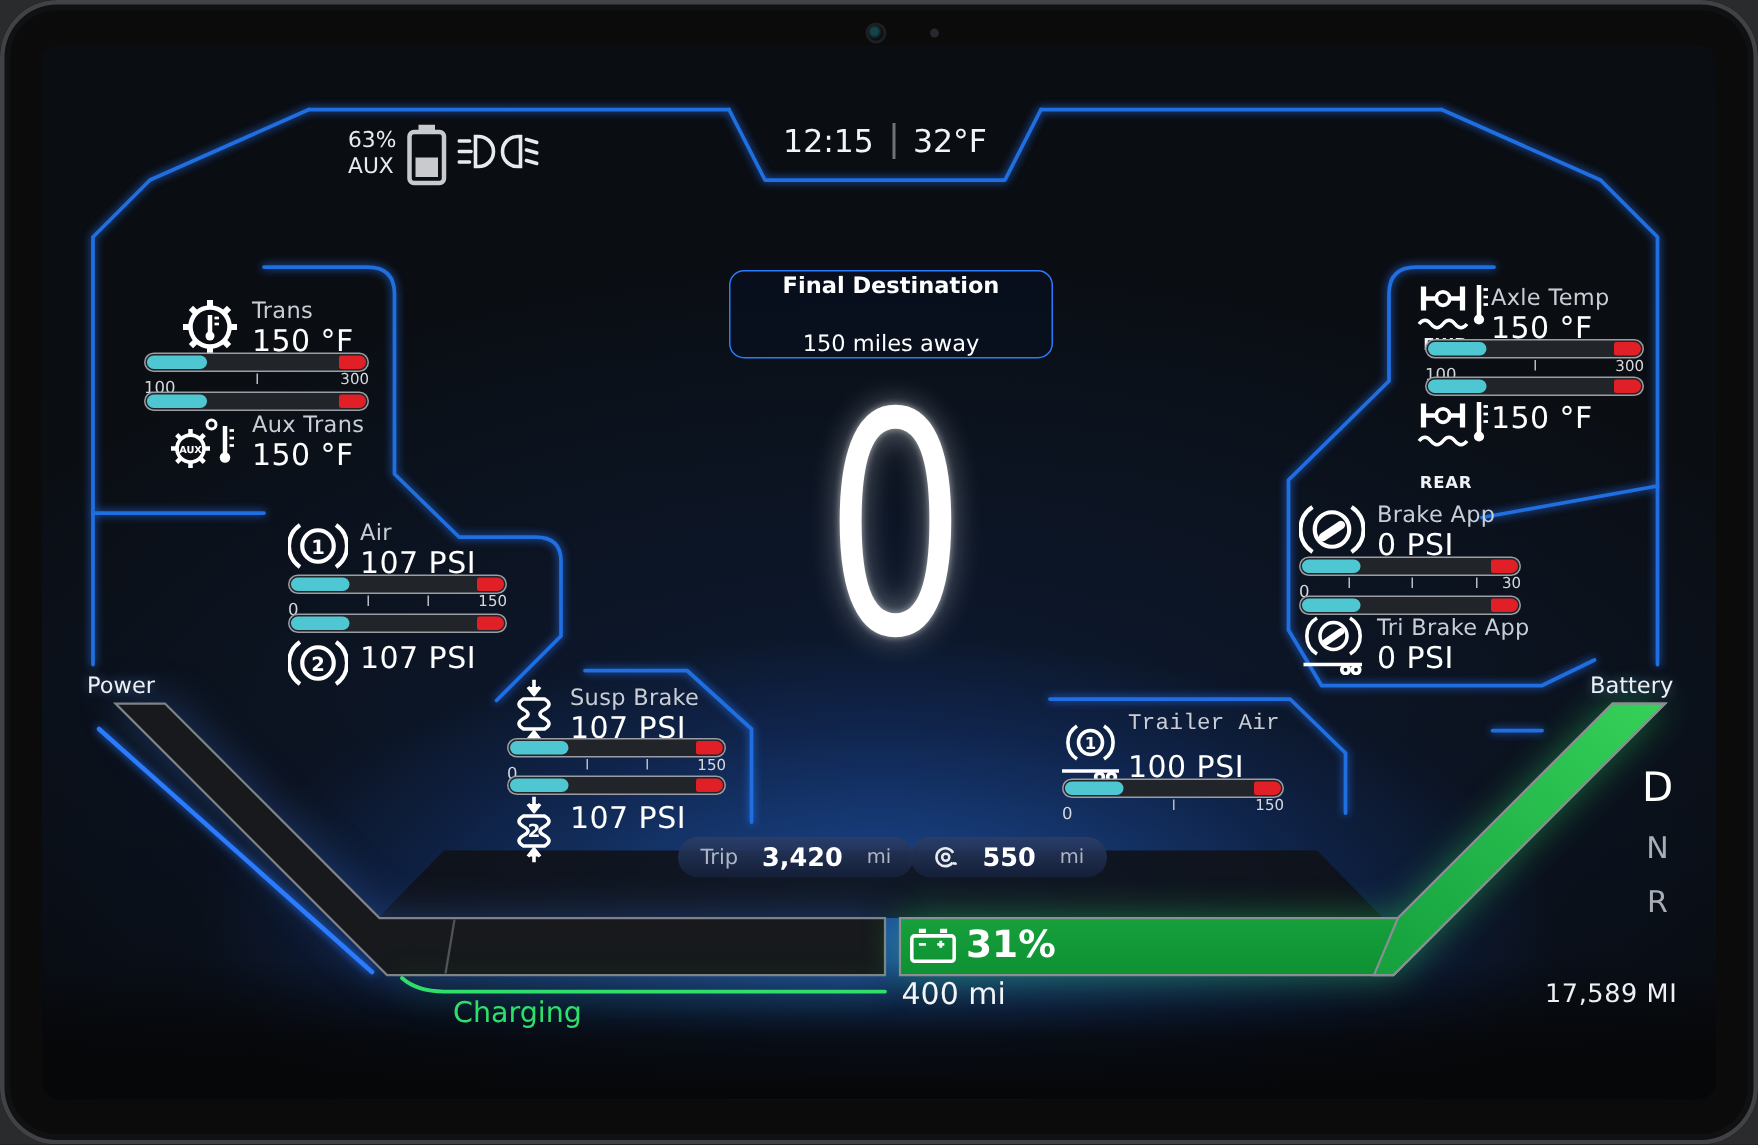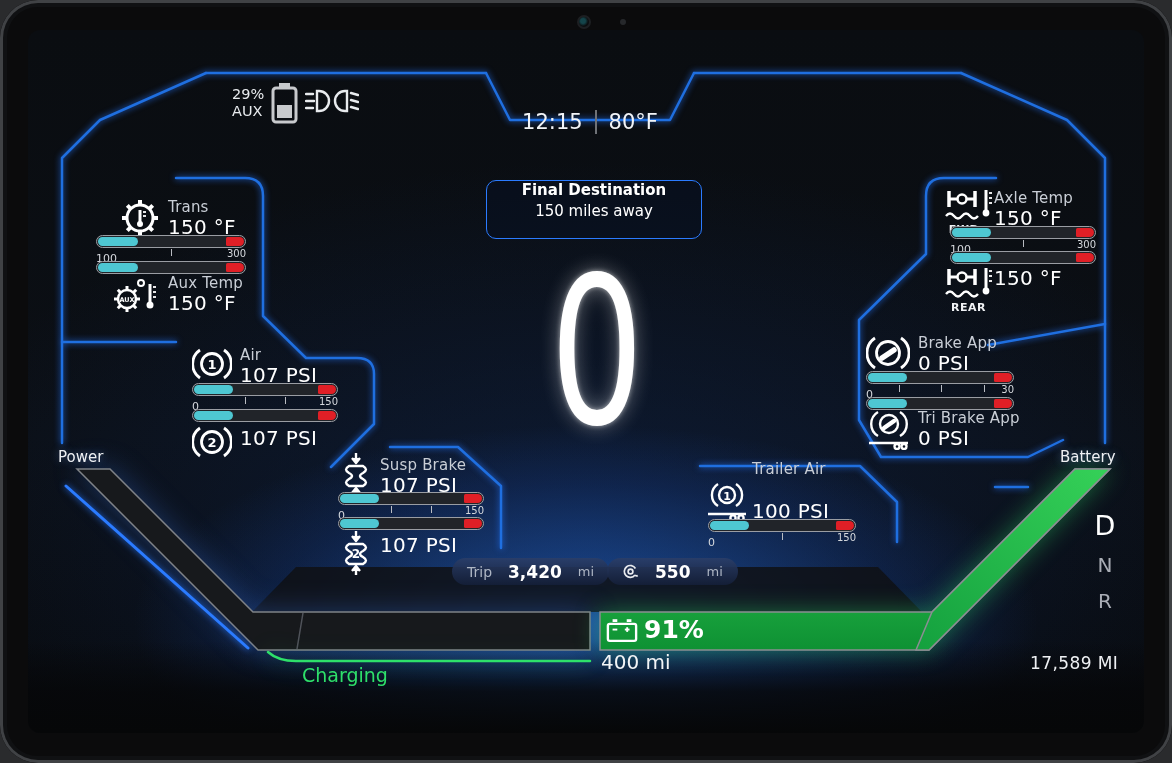--- a/index.html
+++ b/index.html
@@ -27,26 +27,26 @@
   .icon-sub{font-size:11px;font-weight:bold;color:#f0f2f5;letter-spacing:.5px;text-align:center;}
   
   .gauge{position:absolute;height:13px;border-radius:7px;background:#212429;border:1px solid #9a9da3;box-sizing:border-box;}
   .gauge .teal{position:absolute;left:1px;top:1px;bottom:1px;width:27%;background:#4ec7d2;border-radius:6px;}
   .gauge .redseg{position:absolute;right:1px;top:1px;bottom:1px;width:12.5%;background:#e01f26;border-radius:2px 6px 6px 2px;}
   .scale-row{position:absolute;height:10px;}
   .scale-row .minv{position:absolute;left:0;top:4px;font-size:11px;color:#d5d8dd;}
   .scale-row .maxv{position:absolute;right:0;top:0;font-size:10px;color:#d5d8dd;}
   .scale-row .tick{position:absolute;top:1px;width:1px;height:7px;background:#b9bcc2;}
   
-  .clock-box{position:absolute;left:500px;top:82px;width:180px;display:flex;align-items:center;justify-content:center;gap:12px;margin-top:28px;}
+  .clock-box{position:absolute;left:500px;top:82px;width:180px;display:flex;align-items:center;justify-content:center;gap:12px;}
   .clock-box .t{font-size:21px;color:#f2f4f7;}
   .clock-divider{width:2px;height:24px;background:#6f7277;}
   
   .dest-card{position:absolute;left:486px;top:180px;width:216px;height:59px;border:1.5px solid #2b7bff;border-radius:10px;
-      background:rgba(8,16,34,.55);display:flex;flex-direction:column;align-items:center;justify-content:flex-start;gap:3px;box-sizing:border-box;}
+      background:rgba(8,16,34,.55);display:flex;flex-direction:column;align-items:center;justify-content:space-between;gap:3px;box-sizing:border-box;}
   .dest-card .dt{font-size:15px;font-weight:bold;color:#fff;}
   .dest-card .dd{font-size:15px;color:#ffffff;}
   
   .speed-zero{position:absolute;left:527px;top:250px;width:140px;text-align:center;
       font-size:205px;line-height:1;color:#ffffff;font-weight:400;transform:scaleX(.72);
       text-shadow:0 0 24px rgba(255,255,255,.4),0 0 6px rgba(255,255,255,.55);}
   
   .pill{position:absolute;height:27px;border-radius:14px;display:flex;align-items:center;gap:16px;padding:0 15px;box-sizing:border-box;
       background:linear-gradient(180deg,rgba(43,62,104,.9),rgba(20,31,57,.9));}
   .pill .pl{font-size:14px;color:#aeb6c4;}
@@ -120,21 +120,21 @@
       <path d="M932,612 L1075,469 H1110 L929,650 H916 Z" fill="url(#greenGradDiag)" stroke="#8b8e93" stroke-width="1.5"></path>
     </g>
 
     <path d="M66,486 L248,648" stroke="#2b7bff" stroke-width="3" stroke-linecap="round" fill="none" class="glow-blue"></path>
     <path d="M268,652 Q278,661 296,661 H590" stroke="#2ee06a" stroke-width="2.5" stroke-linecap="round" fill="none" class="glow-green"></path>
   </svg>
 
   <div class="layer">
 
     <div class="abs" style="left:232px;top:86px;font-size:14.5px;color:#e8ebee;line-height:17px;">
-      <div>29%</div>
+      <div>63%</div>
       <div>AUX</div>
     </div>
     <svg class="abs ic" style="left:271px;top:83px;" width="27" height="41" viewBox="0 0 27 41">
       <rect x="8" y="0" width="11" height="5" fill="#c8cacd"></rect>
       <rect x="2" y="5" width="23" height="34" rx="3" fill="none" stroke="#c8cacd" stroke-width="3"></rect>
       <rect x="6" y="22" width="15" height="13" fill="#c8cacd"></rect>
     </svg>
     <svg class="abs ic" style="left:305px;top:88px;" width="26" height="26" viewBox="0 0 26 26">
       <g stroke="#e8ebee" stroke-width="2.4" stroke-linecap="round" fill="none">
         <line x1="1" y1="6" x2="8" y2="6"></line>
@@ -148,21 +148,21 @@
         <path d="M12,3 a10,10 0 0 0 0,20 h2 v-20 z"></path>
         <line x1="18" y1="5" x2="25" y2="7"></line>
           <line x1="18" y1="12" x2="25" y2="14"></line>
           <line x1="18" y1="19" x2="25" y2="21"></line>
       </g>
     </svg>
 
     <div class="clock-box">
       <span class="t">12:15</span>
       <span class="clock-divider"></span>
-      <span class="t">80°F</span>
+      <span class="t">32°F</span>
     </div>
 
     <div class="dest-card">
       <div class="dt">Final Destination</div>
       <div class="dd">150 miles away</div>
     </div>
 
     <div class="speed-zero">0</div>
 
     <svg class="abs ic" style="left:118px;top:194px;" width="48" height="48" viewBox="0 0 48 48">
@@ -218,21 +218,21 @@
         <line x1="38" y1="8" x2="38" y2="26" stroke-width="3"></line>
         <circle cx="38" cy="29" r="3.5" fill="#fff" stroke="none"></circle>
         <g stroke-width="1.8">
             <line x1="41" y1="11" x2="44" y2="11"></line>
             <line x1="41" y1="16" x2="44" y2="16"></line>
             <line x1="41" y1="21" x2="44" y2="21"></line>
           </g>
       </g>
       <text x="15" y="26" font-size="6.5" font-weight="bold" fill="#fff" text-anchor="middle" font-family="DejaVu Sans">AUX</text>
     </svg>
-    <div class="abs lbl" style="left:168px;top:274px;">Aux Temp</div>
+    <div class="abs lbl" style="left:168px;top:274px;">Aux Trans</div>
     <div class="abs val" style="left:168px;top:291px;">150 °F</div>
 
     <svg class="abs ic" style="left:192px;top:346px;" width="40" height="36" viewBox="0 0 40 36">
       <g stroke="#fff" fill="none" stroke-width="2.8">
         <path d="M8,4 A17,17 0 0 0 8,32"></path>
           <path d="M32,4 A17,17 0 0 1 32,32"></path>
         <circle cx="20" cy="18" r="10.5"></circle>
       </g>
       <text x="20" y="23" font-size="13" font-weight="bold" fill="#fff" text-anchor="middle" font-family="DejaVu Sans">1</text>
     </svg>
@@ -303,21 +303,21 @@
       <g stroke="#fff" fill="none" stroke-width="2.4">
         <path d="M12,4 A13,13 0 0 0 12,26"></path>
           <path d="M30,4 A13,13 0 0 1 30,26"></path>
         <circle cx="21" cy="15" r="8"></circle>
         <line x1="2" y1="34" x2="40" y2="34"></line>
         <circle cx="27" cy="38" r="2.6"></circle>
           <circle cx="35" cy="38" r="2.6"></circle>
       </g>
       <text x="21" y="19.5" font-size="11" font-weight="bold" fill="#fff" text-anchor="middle" font-family="DejaVu Sans">1</text>
     </svg>
-    <div class="abs lbl" style="left:752px;top:460px;">Trailer Air</div>
+    <div class="abs lbl" style="left:752px;top:474px;font-family:Liberation Mono, monospace;">Trailer Air</div>
     <div class="abs val" style="left:752px;top:499px;">100 PSI</div>
     <div class="gauge" style="left:708px;top:519px;width:148px;">
         <div class="teal"></div>
         <div class="redseg"></div>
       </div>
     <div class="scale-row" style="left:708px;top:532px;width:148px;">
       <span class="minv">0</span>
       <span class="tick" style="left:50%;"></span>
       <span class="maxv">150</span>
     </div>
@@ -363,21 +363,21 @@
         <path d="M2,28 q4,-5 8,0 q4,5 8,0 q4,-5 8,0 q4,5 8,0" stroke-width="2.4"></path>
         <line x1="42" y1="2" x2="42" y2="22" stroke-width="3"></line>
         <circle cx="42" cy="25" r="3.4" fill="#fff" stroke="none"></circle>
         <g stroke-width="1.8">
             <line x1="45" y1="5" x2="48" y2="5"></line>
             <line x1="45" y1="10" x2="48" y2="10"></line>
             <line x1="45" y1="15" x2="48" y2="15"></line>
           </g>
       </g>
     </svg>
-    <div class="abs icon-sub" style="left:942px;top:301px;width:44px;text-align:right;">REAR</div>
+    <div class="abs icon-sub" style="left:942px;top:315px;width:44px;">REAR</div>
     <div class="abs val" style="left:994px;top:266px;">150 °F</div>
 
     <svg class="abs ic" style="left:866px;top:334px;" width="44" height="38" viewBox="0 0 44 38">
       <g stroke="#fff" fill="none" stroke-width="2.8">
         <path d="M9,4 A18,18 0 0 0 9,34"></path>
           <path d="M35,4 A18,18 0 0 1 35,34"></path>
         <circle cx="22" cy="19" r="11.5"></circle>
         <line x1="16" y1="24" x2="28" y2="16" stroke-width="5.5" stroke-linecap="round"></line>
       </g>
     </svg>
@@ -437,21 +437,21 @@
         <rect x="2" y="6" width="30" height="18" rx="2"></rect>
         <line x1="7" y1="2.5" x2="12" y2="2.5" stroke-width="3"></line>
         <line x1="22" y1="2.5" x2="27" y2="2.5" stroke-width="3"></line>
         <g stroke-width="2">
             <line x1="7" y1="12" x2="12" y2="12"></line>
             <line x1="22.5" y1="9.5" x2="22.5" y2="14.5"></line>
             <line x1="20" y1="12" x2="25" y2="12"></line>
           </g>
       </g>
     </svg>
-    <div class="pct-text">91%</div>
+    <div class="pct-text">31%</div>
     <div class="range-text">400 mi</div>
     <div class="charging-text">Charging</div>
 
     <div class="gear-col">
       <div class="gear-opt selected">D</div>
       <div class="gear-opt">N</div>
       <div class="gear-opt">R</div>
     </div>
 
     <div class="odometer">17,589 MI</div>

